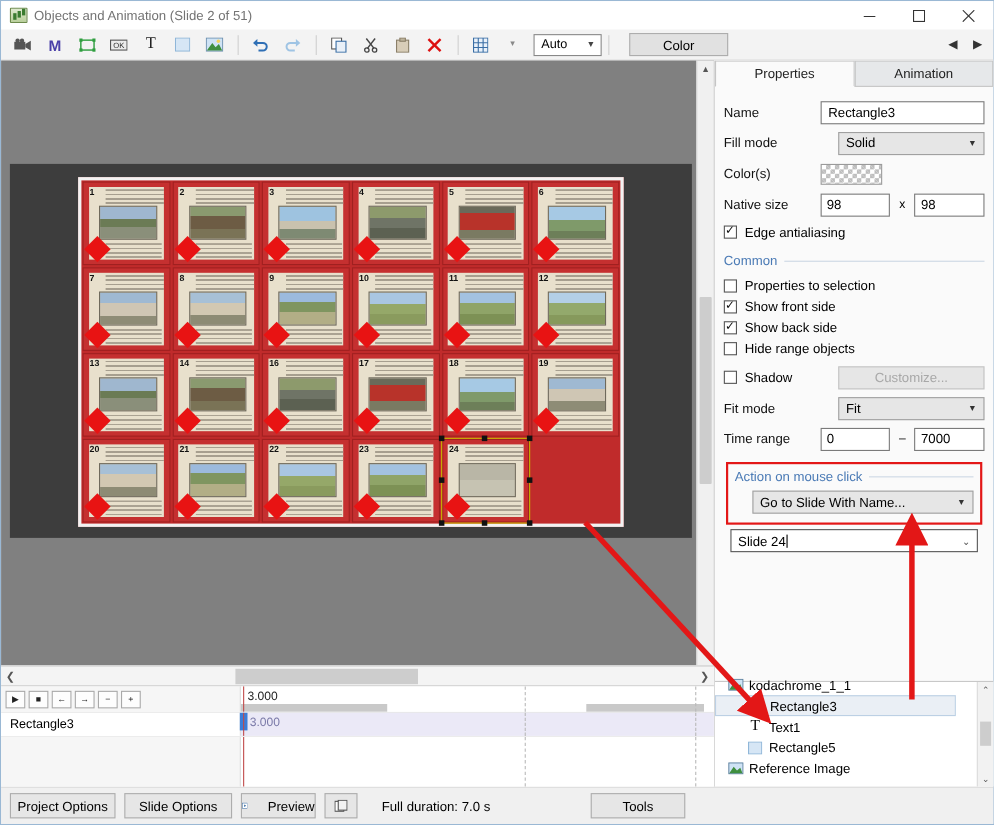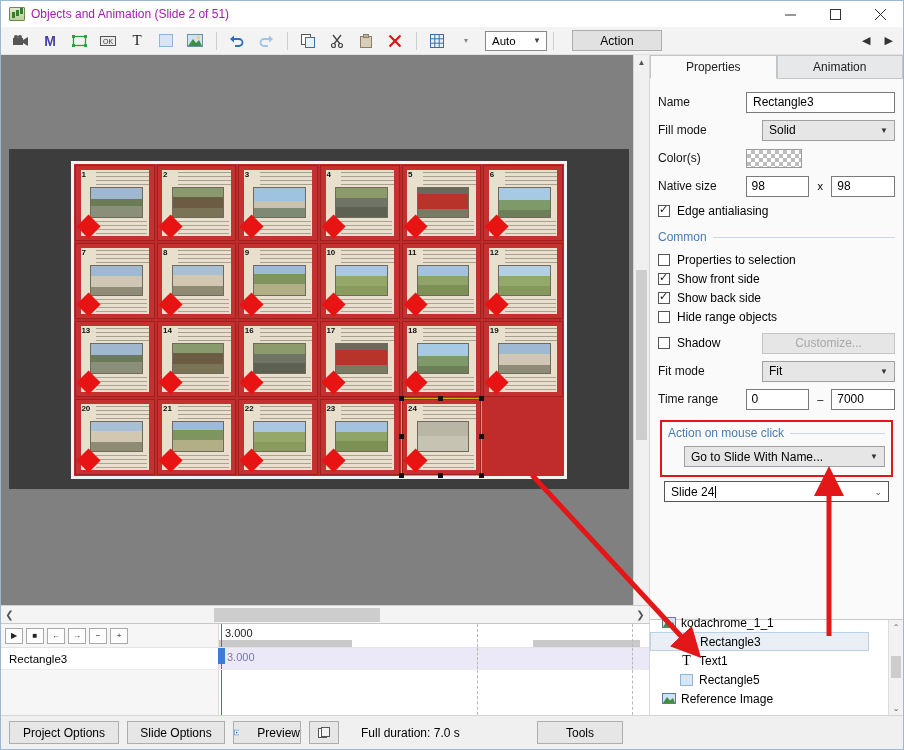--- a/index.html
+++ b/index.html
@@ -24,21 +24,21 @@
   }
   .title-ico {
     width:16px; height:14px; margin-left:8px; margin-right:6px;
     background:linear-gradient(#dfe9cf,#b9cf9b);
     border:1px solid #6d8a4c; border-radius:1px; position:relative;
   }
   .title-ico:after{
     content:""; position:absolute; left:2px; bottom:2px; width:3px; height:6px;
     background:#3a7b2f; box-shadow:4px -2px 0 0 #3a7b2f, 8px -4px 0 0 #3a7b2f;
   }
-  .title-text { font-size:12px; color:#a21caf;text-align:center; }
+  .title-text { font-size:12px; color:#737373;text-align:center; }
   .wctrls { margin-left:auto; display:flex; height:26px; }
   .wbtn {
     width:45px; height:26px; display:flex; align-items:center; justify-content:center;
     font-size:13px; color:#333; background:transparent;
   }
   .wbtn svg{ display:block; }
   
   .toolbar {
     height:28px; flex:0 0 28px; background:#f3f3f3; display:flex; align-items:center;
     border-bottom:1px solid #e0e0e0; padding-left:6px; position:relative;
@@ -342,21 +342,21 @@
     </div>
     <div class="tbtn">
         <span style="font-size:7px;color:#888;">▼</span>
       </div>
 
     <div class="combo-auto">
       <span>Auto</span>
       <span class="arw">▼</span>
     </div>
     <div class="tsep"></div>
-    <div class="btn-close-tb">Action</div>
+    <div class="btn-close-tb">Color</div>
     <div class="navarrows">
       <span>◀</span>
       <span>▶</span>
     </div>
   </div>
 
   <div class="main">
 
     <div class="leftcol">
       <div class="canvaswrap">
@@ -807,21 +807,21 @@
         <div class="tscroll">
           <div class="a">⌃</div>
           <div class="th"></div>
           <div class="a" style="margin-top:auto;">⌄</div>
         </div>
       </div>
     </div>
   </div>
 
   <div class="statusbar">
-    <div class="sbtn" style="width:110px;padding:0;">Project Options</div>
+    <div class="sbtn" style="width:96px;padding:0;">Project Options</div>
     <div class="sbtn" style="width:98px;padding:0;">Slide Options</div>
     <div class="sbtn" style="width:68px;padding:0;gap:18px;">
       <svg width="11" height="11" viewBox="0 0 11 11">
           <rect x="0.5" y="0.5" width="10" height="10" fill="#fff" stroke="#3a6ea5"></rect>
           <polygon points="4,3 8,5.5 4,8" fill="#3a6ea5"></polygon>
         </svg>
       <span>Preview</span>
     </div>
     <div class="sbtn icon">
       <svg width="12" height="12" viewBox="0 0 12 12">

